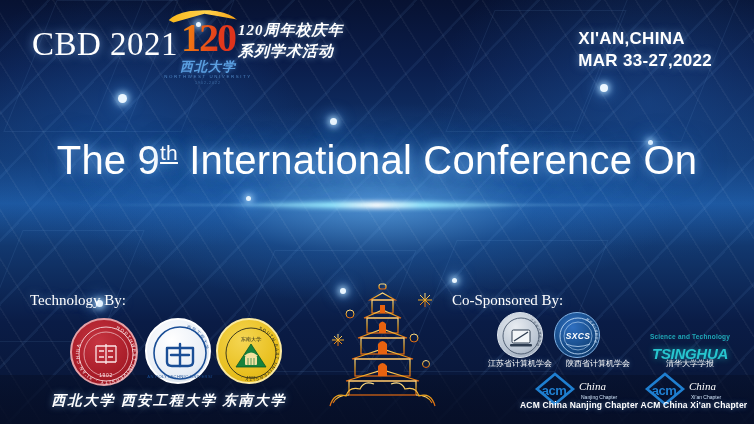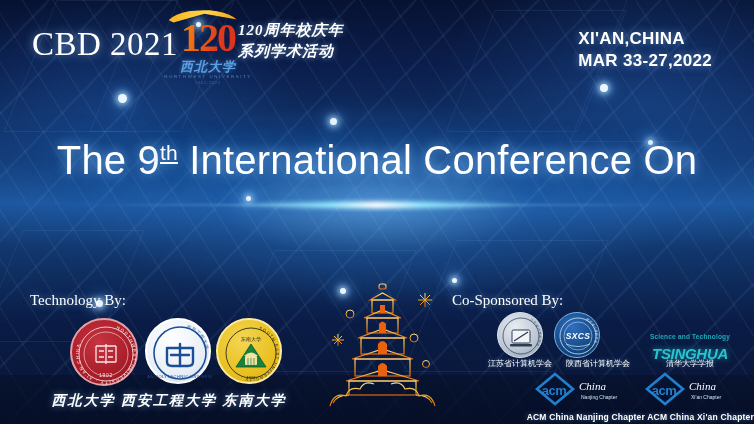--- a/index.html
+++ b/index.html
@@ -116,24 +116,23 @@
     position:absolute;top:392px;left:4px;width:330px;text-align:center;
     font-family:"Liberation Serif",serif;font-style:italic;font-weight:bold;
     font-size:14px;color:#fff;letter-spacing:2px;
     text-shadow:0 0 7px rgba(150,205,255,.55);
   }
   .sp-cap{
     position:absolute;font-size:8px;color:#fff;text-align:center;width:96px;
     text-shadow:0 0 5px rgba(140,200,255,.5);
   }
   .acm-cap{
-    position:absolute;left:520px;top:400px;width:234px;text-align:right;
+    position:absolute;left:520px;top:400px;width:234px;text-align:left;
     font-size:8.5px;font-weight:bold;color:#fff;letter-spacing:.2px;
     text-shadow:0 0 5px rgba(140,200,255,.5);
-    margin-top:12px;
   }
   .tsinghua{
     position:absolute;left:640px;top:318px;width:100px;text-align:center;
     font-size:15px;font-weight:bold;font-style:italic;color:#27c6cf;letter-spacing:-.3px;
     text-shadow:0 0 6px rgba(40,200,210,.7);
     margin-top:27px;
   }
   .tsinghua-sub{
     position:absolute;left:640px;top:333px;width:100px;text-align:center;
     font-size:6.5px;font-weight:bold;color:#1fa9b8;letter-spacing:.2px;

